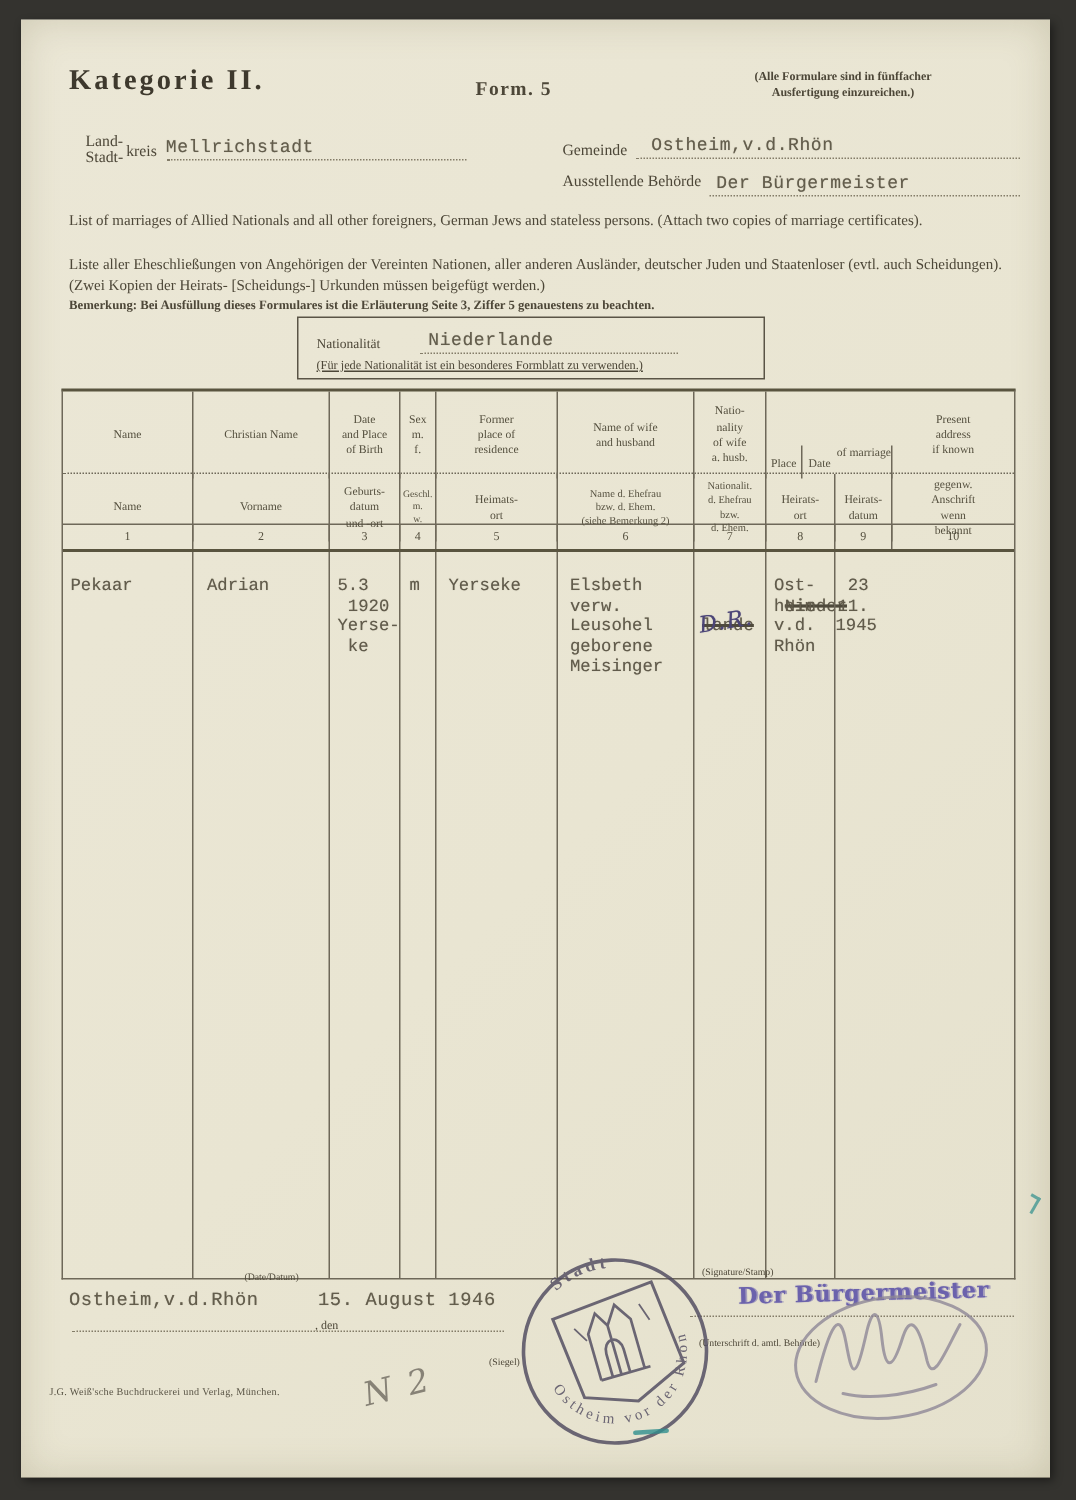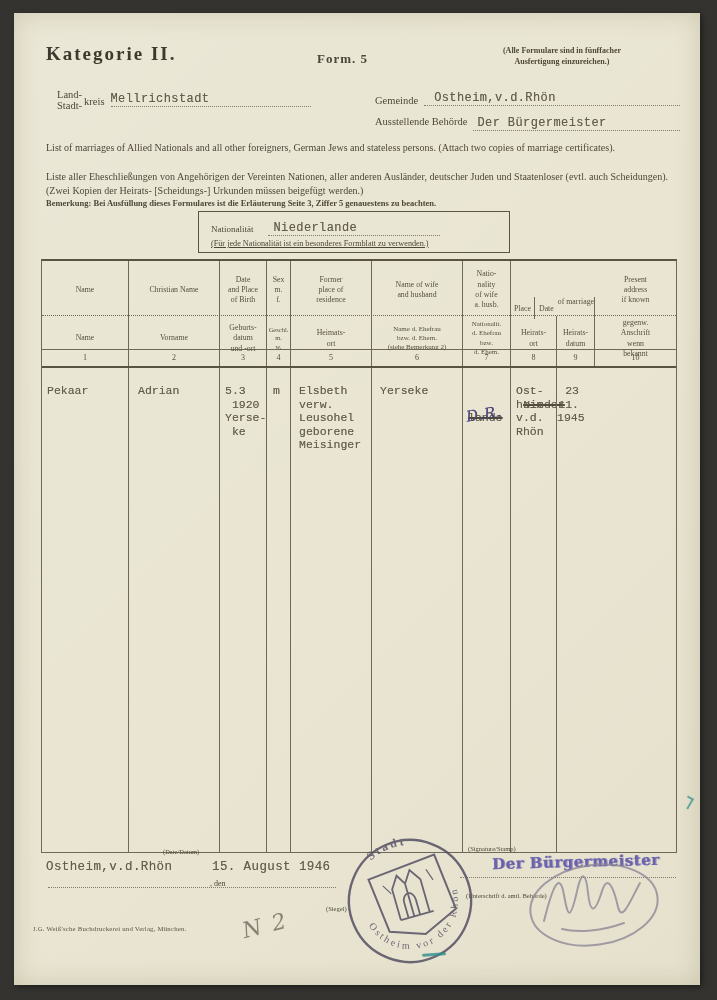--- a/index.html
+++ b/index.html
@@ -135,21 +135,21 @@
   <div class="abs para" style="left:32px;top:128px;width:622px;">List of marriages of Allied Nationals and all other foreigners, German Jews and stateless persons. (Attach two copies of marriage certificates).</div>
   <div class="abs para" style="left:32px;top:157px;width:622px;">Liste aller Eheschließungen von Angehörigen der Vereinten Nationen, aller anderen Ausländer, deutscher Juden und Staatenloser (evtl. auch Scheidungen). (Zwei Kopien der Heirats- [Scheidungs-] Urkunden müssen beigefügt werden.)</div>
   <div class="abs remark" style="left:32px;top:185px;width:622px;">
     <span>Bemerkung:</span>
     <span>Bei Ausfüllung dieses Formulares ist die Erläuterung Seite 3, Ziffer 5 genauestens zu beachten.</span>
   </div>
 
   <div class="abs natbox">
     <div style="display:flex;align-items:flex-end;">
       <span class="small" style="font-size:9px;">Nationalität</span>
-      <span class="dots" style="width:172px;margin-left:14px;">
+      <span class="dots" style="width:172px;margin-left:26px;">
         <span class="type" style="margin-left:6px;">Niederlande</span>
       </span>
     </div>
     <div class="small" style="font-size:8.2px;margin-top:3px;text-decoration:underline;">(Für jede Nationalität ist ein besonderes Formblatt zu verwenden.)</div>
   </div>
 
   <div class="abs tbl">
 
     <div class="grid-m row-en">
       <div class="cell hc">Name</div>
@@ -223,26 +223,26 @@
     </div>
 
     <div class="grid tbody">
       <div class="cell bc">Pekaar</div>
       <div class="cell bc" style="padding-left:9px;">Adrian</div>
       <div class="cell bc">5.3
  1920
 Yerse-
  ke</div>
       <div class="cell bc" style="padding-left:6px;">m</div>
+      <div class="cell bc" style="padding-left:8px;">Yerseke</div>
       <div class="cell bc" style="padding-left:8px;">Elsbeth
 verw.
 Leusohel
 geborene
 Meisinger</div>
-      <div class="cell bc" style="padding-left:8px;">Yerseke</div>
       <div class="cell bc">
         <span class="struck">Nieder
 lande</span>
         <span class="dr-hand">D.R.</span>
       </div>
       <div class="cell bc">Ost-
 heim
 v.d.
 Rhön</div>
       <div class="cell bc" style="text-align:right;padding-right:16px;padding-left:0;">23

